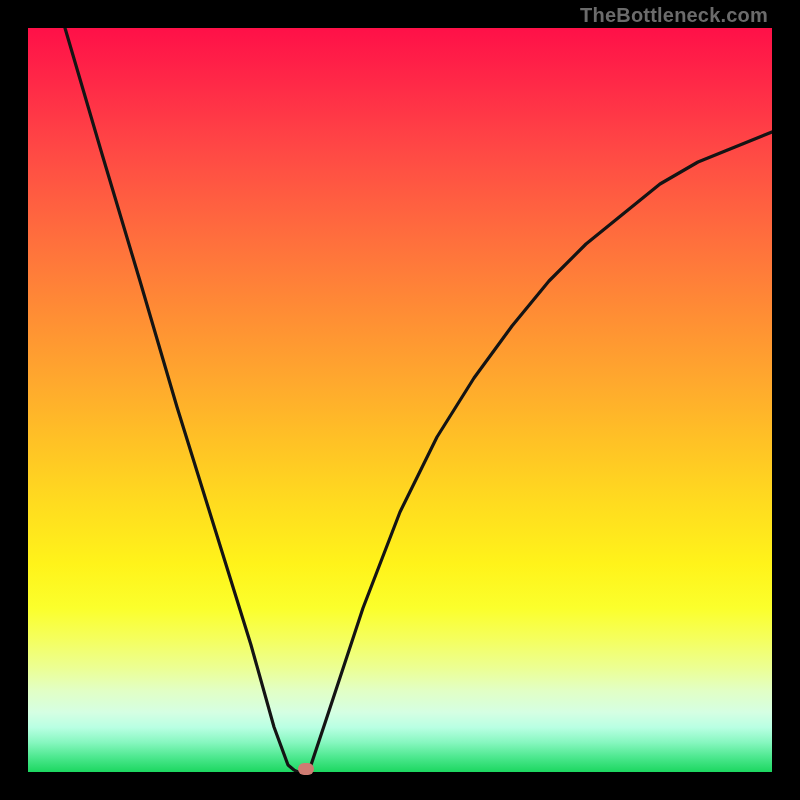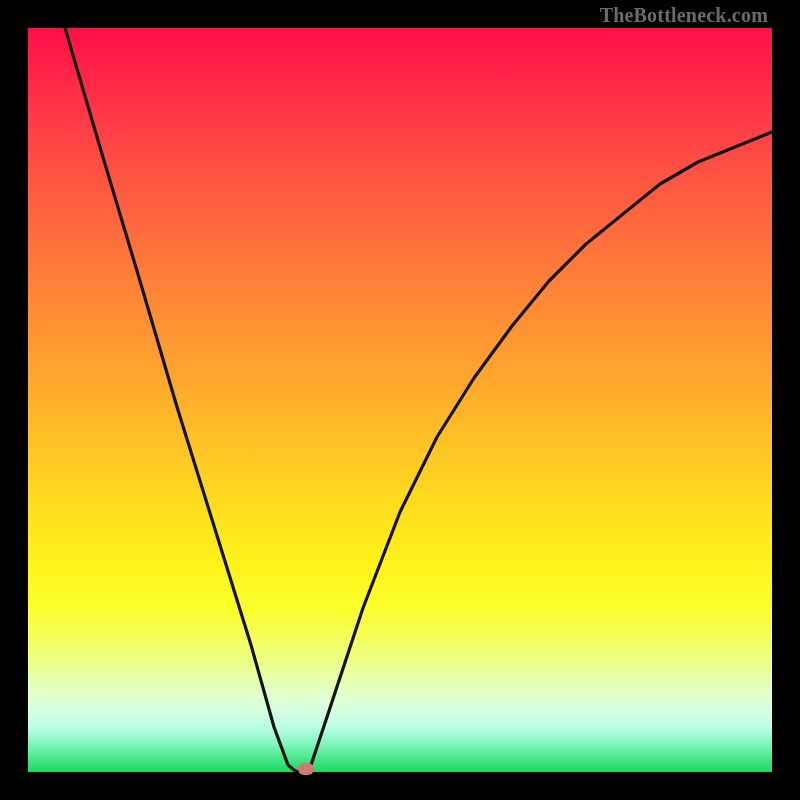--- a/index.html
+++ b/index.html
@@ -35,21 +35,21 @@
       #b9ffe3 94%,
       #87f7c0 96%,
       #4de88f 98%,
       #1cd760 100%
     );
   }
   .attribution {
     position: absolute;
     top: 4px;
     right: 32px;
-    font-family: Liberation Serif, serif;
+    font-family: Liberation Sans, sans-serif;
     font-size: 20px;
     font-weight: bold;
     color: #6b6b6b;
     letter-spacing: 0.2px;
   }
   svg.curve {
     position: absolute;
     left: 0;
     top: 0;
     width: 744px;

